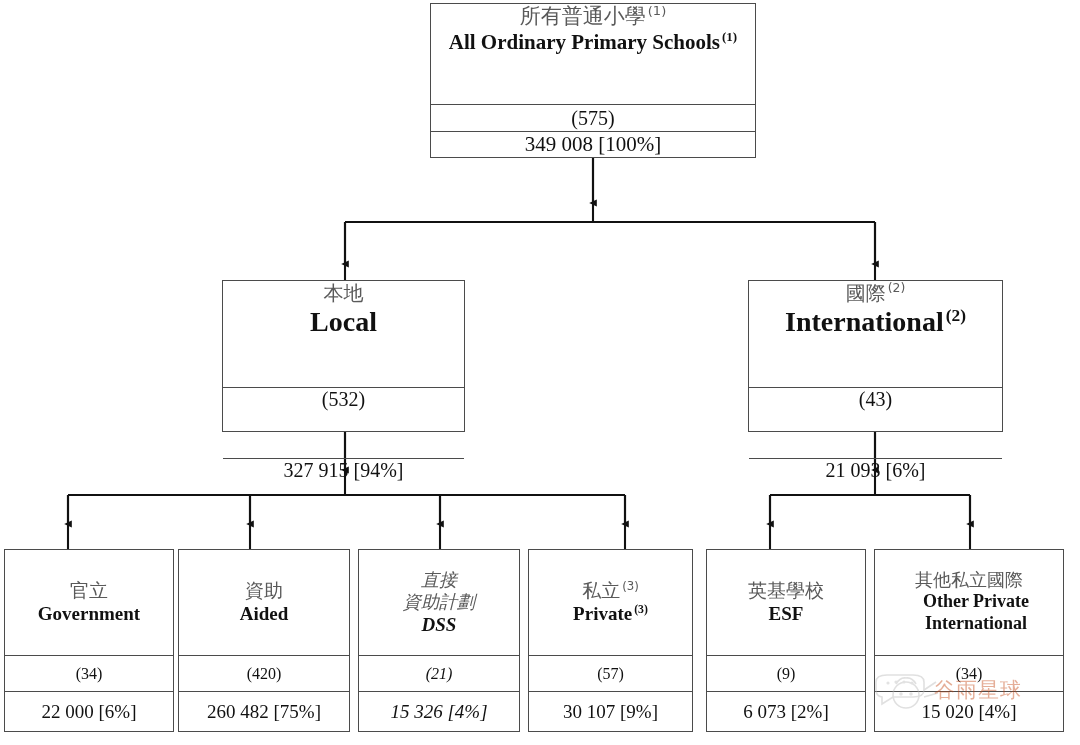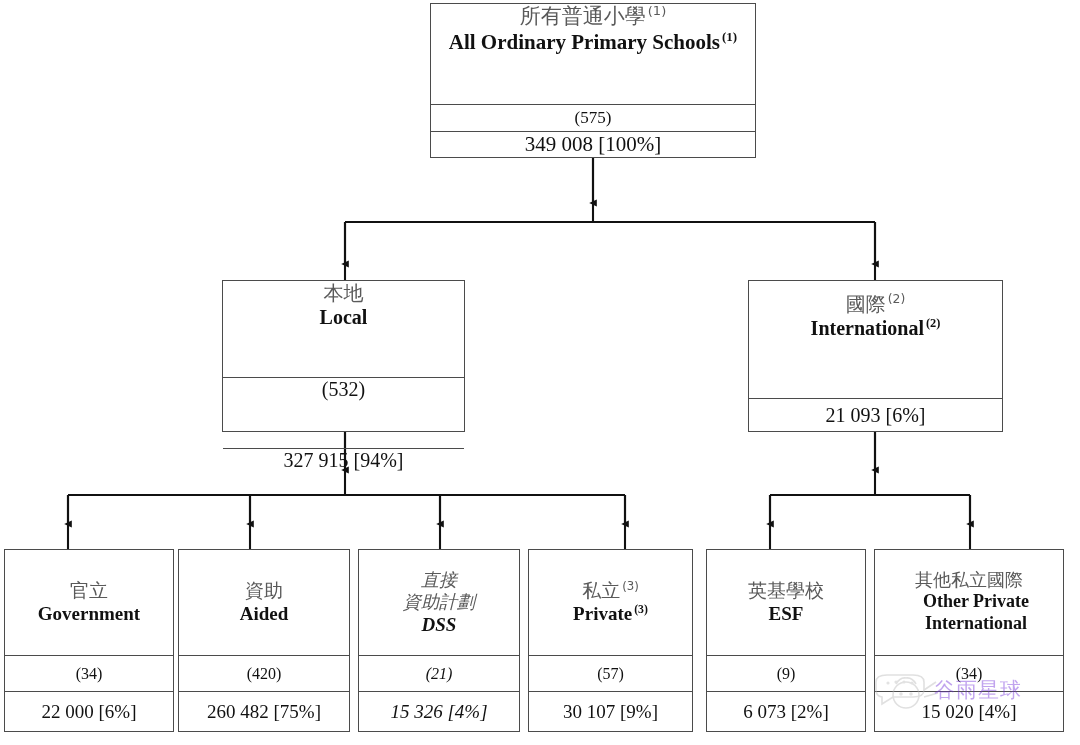--- a/index.html
+++ b/index.html
@@ -72,28 +72,28 @@
     color: #111111;
     font-weight: 400;
     white-space: nowrap;
   }
 
   
   #node-root { left: 430px; top: 3px; width: 326px; height: 155px; }
   #node-root .title { height: 78px; }
   #node-root .title .zh { font-size: 21px; }
   #node-root .title .en { font-size: 21px; }
-  #node-root .count  { height: 40px; font-size: 17px; margin-top: 48px; }
+  #node-root .count  { height: 40px; font-size: 20px; margin-top: 48px; }
   #node-root .enrol  { height: 37px; font-size: 21px; }
 
   
   .lvl2 { height: 152px; gap: 47px; }
   .lvl2 .title { height: 77px; }
   .lvl2 .title .zh { font-size: 20px; }
-  .lvl2 .title .en { font-size: 20px; }
+  .lvl2 .title .en { font-size: 28px; }
   .lvl2 .count { height: 39px; font-size: 20px; }
   .lvl2 .enrol { height: 36px; font-size: 20px; }
   #node-local { left: 222px; top: 280px; width: 243px; }
   #node-intl  { left: 748px; top: 280px; width: 255px; }
 
   
   .lvl3 { top: 549px; height: 183px; }
   .lvl3 .title { height: 106px; }
   .lvl3 .title .zh { font-size: 19px; }
   .lvl3 .title .en { font-size: 19px; }
@@ -119,21 +119,21 @@
     height: 54px;
     pointer-events: none;
     opacity: 0.42;
   }
   #watermark .wm-text {
     position: absolute;
     left: 62px;
     top: 8px;
     font-family: Liberation Sans, sans-serif;
     font-size: 21px;
-    color: #6d28d9;
+    color: #c2410c;
     white-space: nowrap;
     letter-spacing: 1px;
   }
 </style>
 </head>
 <body>
 
 <div id="canvas">
 
   <svg class="connectors" viewBox="0 0 1080 745">
@@ -194,20 +194,21 @@
     </div>
     <div class="cell count num">(532)</div>
     <div class="cell enrol num">327 915 [94%]</div>
   </div>
 
   <div class="node lvl2" id="node-intl">
     <div class="cell title">
       <div class="zh"><span>國際</span><sup>(2)</sup></div>
       <div class="en"><span>International</span><sup>(2)</sup></div>
     </div>
+    <div class="cell count num">(43)</div>
     <div class="cell enrol num">21 093 [6%]</div>
   </div>
 
   <div class="node lvl3" id="node-gov">
     <div class="cell title">
       <div class="zh"><span>官立</span></div>
       <div class="en"><span>Government</span></div>
     </div>
     <div class="cell count num">(34)</div>
     <div class="cell enrol num">22 000 [6%]</div>

